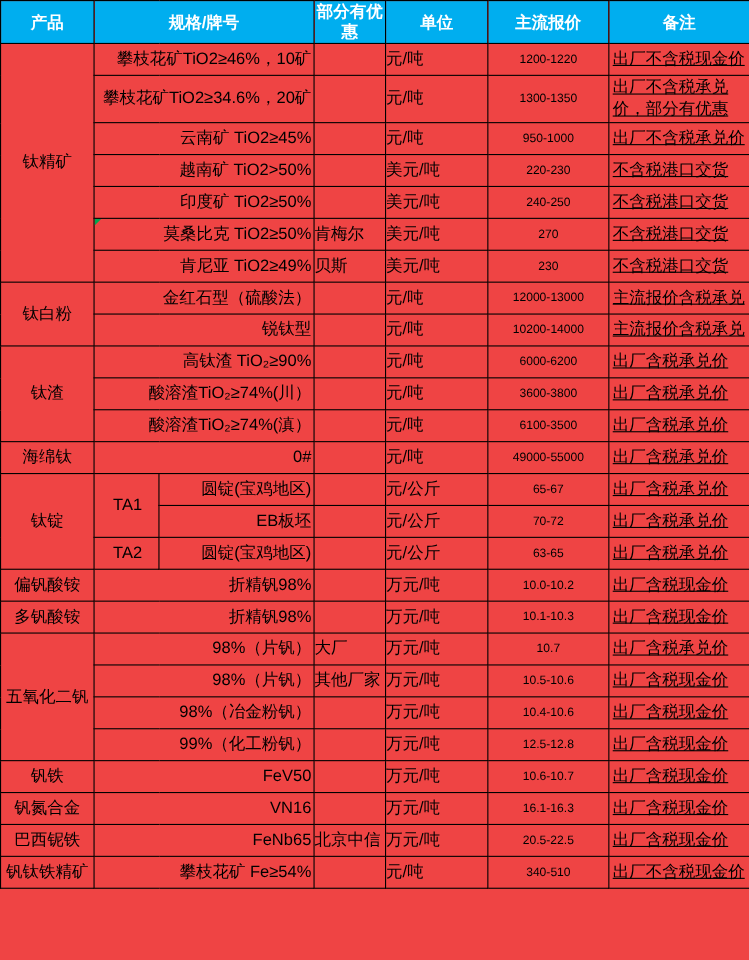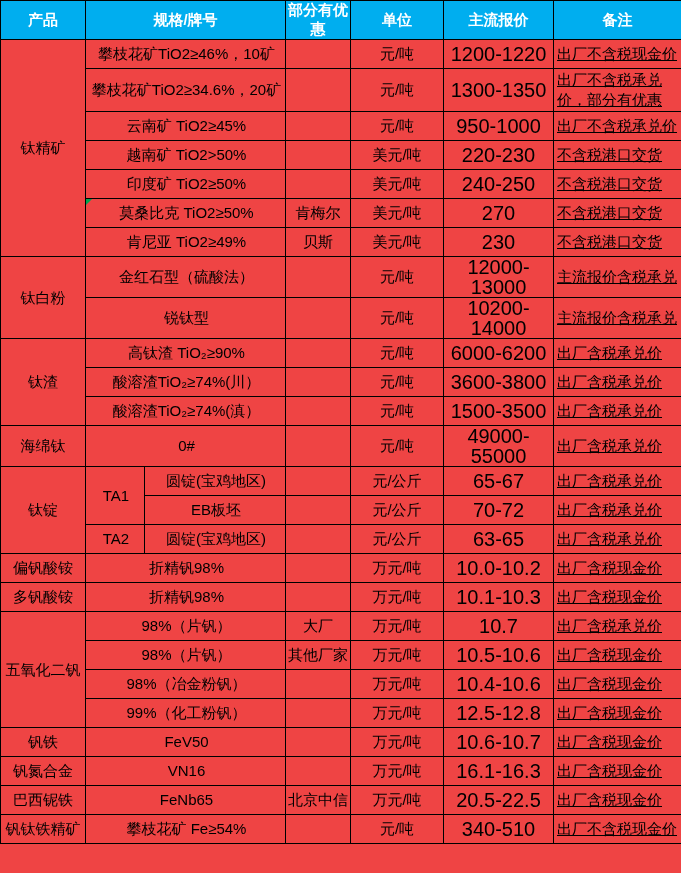--- a/index.html
+++ b/index.html
@@ -5,24 +5,24 @@
   html,body{margin:0;padding:0;background:#ffffff;}
   body{width:681px;height:873px;font-family:"Liberation Sans",sans-serif;}
   .page{width:681px;height:873px;background:#ef4444;overflow:hidden;}
   table.price{border-collapse:collapse;table-layout:fixed;width:681px;}
   table.price td, table.price th{border:1px solid #000000;overflow:hidden;vertical-align:middle;}
   th.hd{background:#00AEEF;color:#ffffff;font-weight:bold;font-size:15px;height:30px;text-align:center;padding:0;}
   tr.data-row{height:29px;}
   td{font-size:15px;color:#000000;line-height:20px;}
   td.c-prod{text-align:center;padding:0 1px;}
   td.c-grade{text-align:center;padding:0 2px 0 4px;}
-  td.c-spec{text-align:center;padding:1px 2px 1px 4px;}
-  td.c-maker{text-align:center;padding:0;}
-  td.c-unit{text-align:center;padding:0;}
-  td.c-price{text-align:center;padding:0;font-size:20px;}
+  td.c-spec{text-align:right;padding:1px 2px 1px 4px;}
+  td.c-maker{padding:0;}
+  td.c-unit{padding:0;}
+  td.c-price{text-align:center;padding:0;font-size:11px;}
   td.c-note{text-align:left;padding:1px 1px 1px 3px;text-decoration:underline;}
   td.comment-cell{position:relative;}
   .comment-tri{position:absolute;top:0;left:0;width:0;height:0;
     border-top:6px solid #00A650;border-right:6px solid transparent;}
 </style>
 </head>
 <body>
 
 <div class="page">
 <table class="price">
@@ -123,21 +123,21 @@
       <td class="c-spec" colspan="2">酸溶渣TiO₂≥74%(川）</td>
       <td class="c-maker"></td>
       <td class="c-unit">元/吨</td>
       <td class="c-price">3600-3800</td>
       <td class="c-note">出厂含税承兑价</td>
     </tr>
     <tr class="data-row">
       <td class="c-spec" colspan="2">酸溶渣TiO₂≥74%(滇）</td>
       <td class="c-maker"></td>
       <td class="c-unit">元/吨</td>
-      <td class="c-price">1500-3500</td>
+      <td class="c-price">6100-3500</td>
       <td class="c-note">出厂含税承兑价</td>
     </tr>
     <tr class="data-row">
       <td class="c-prod">海绵钛</td>
       <td class="c-spec" colspan="2">0#</td>
       <td class="c-maker"></td>
       <td class="c-unit">元/吨</td>
       <td class="c-price">49000-55000</td>
       <td class="c-note">出厂含税承兑价</td>
     </tr>

